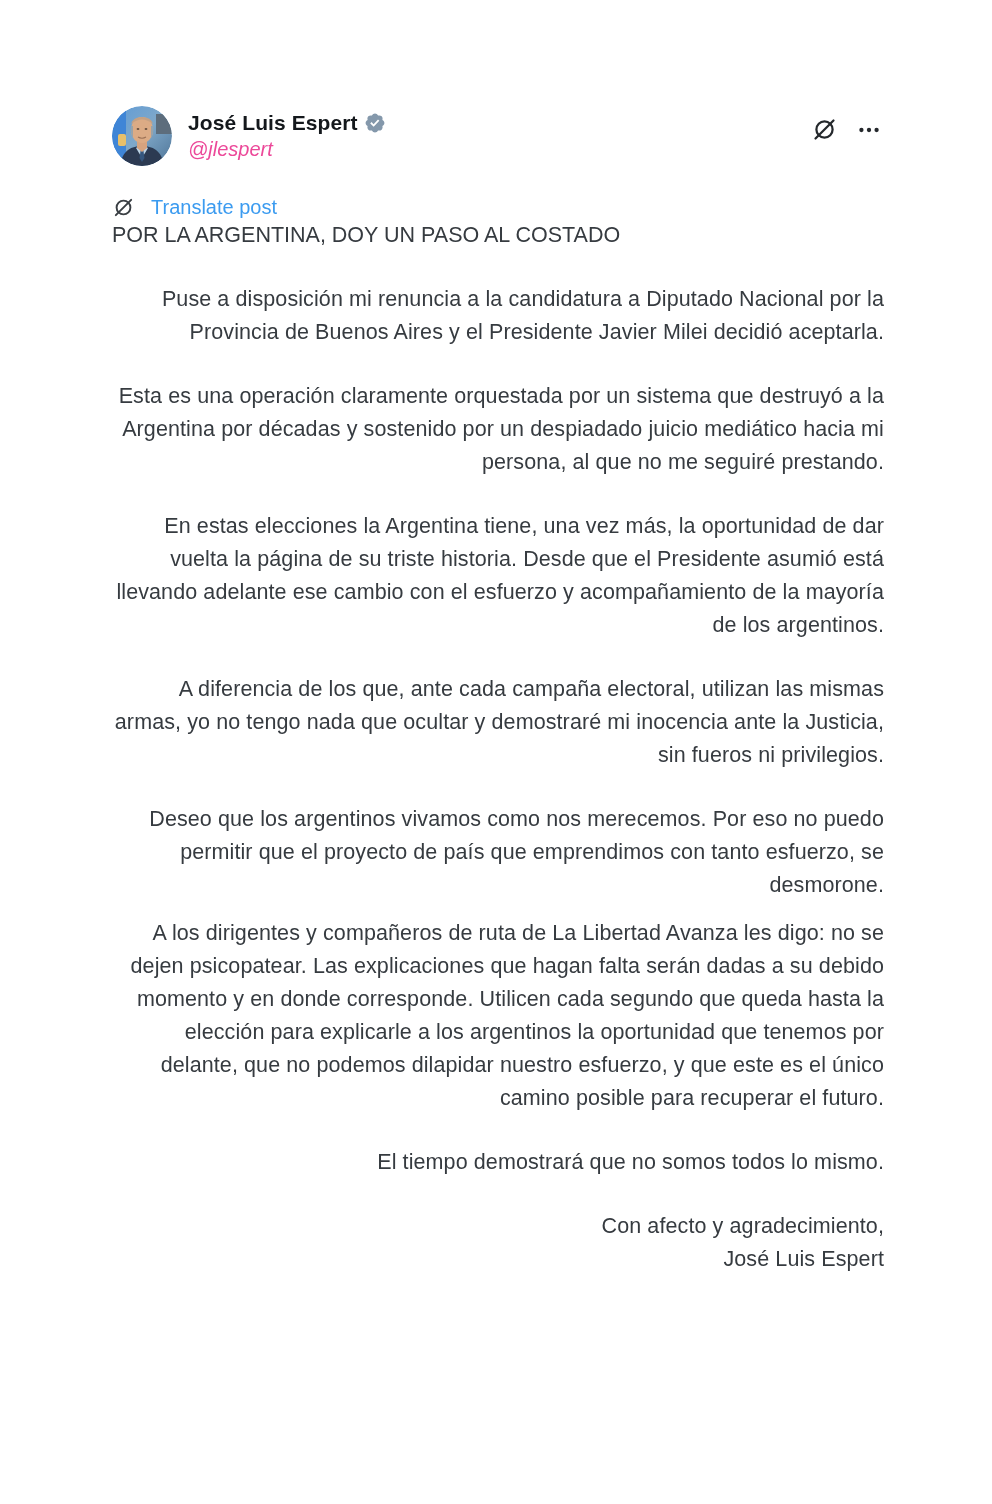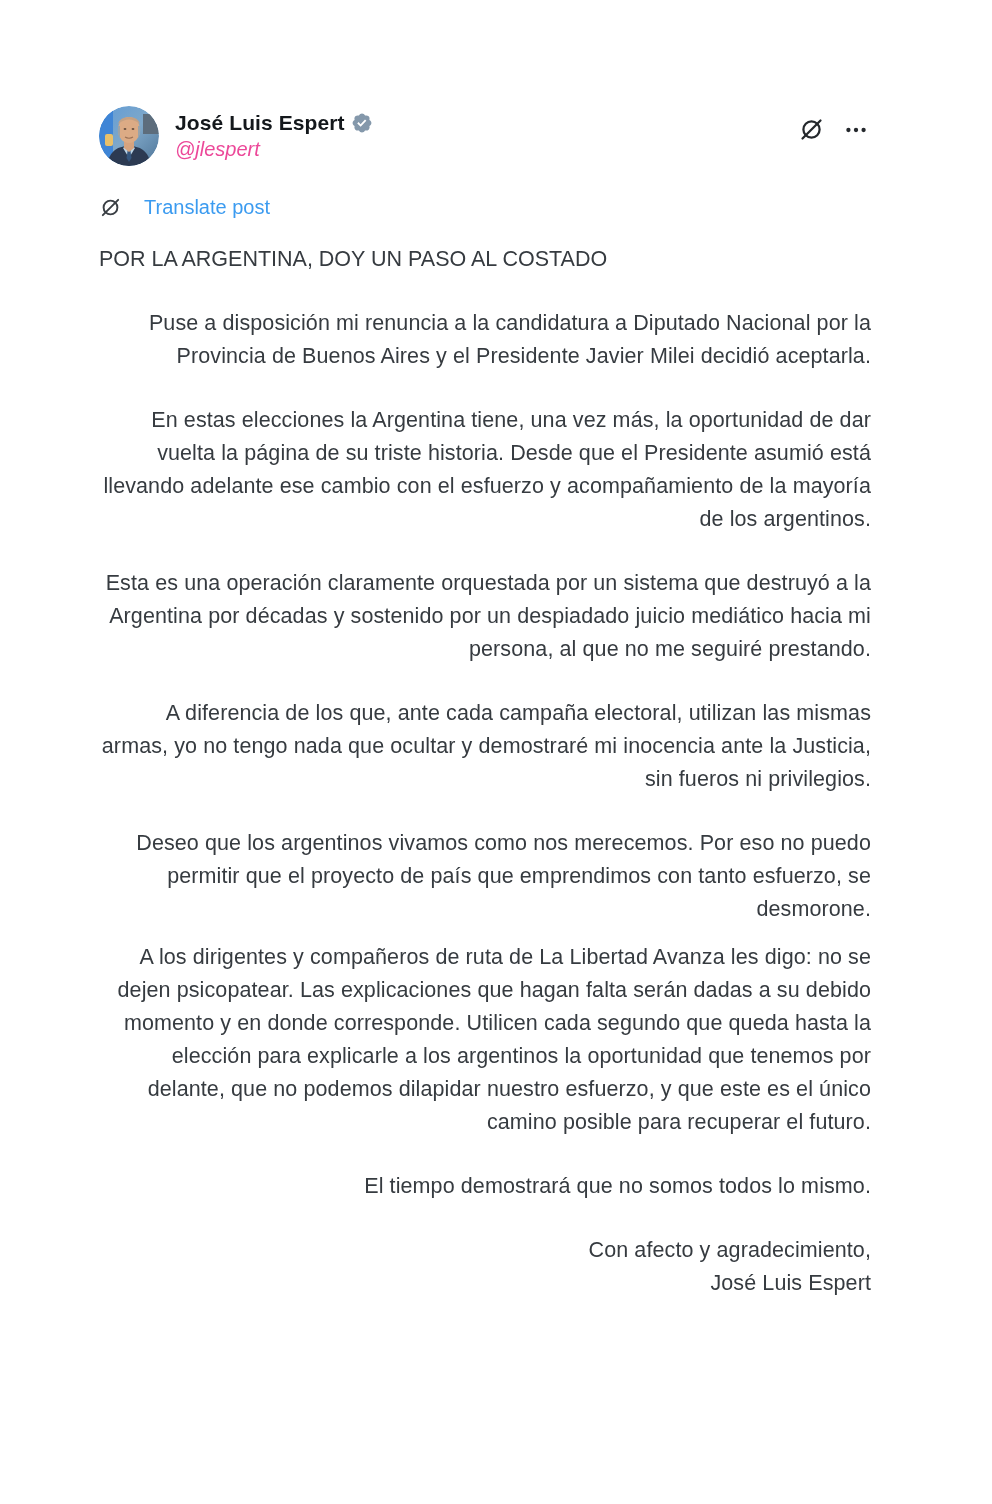--- a/index.html
+++ b/index.html
@@ -7,21 +7,21 @@
   body {
     width: 992px;
     height: 1504px;
     font-family: "Liberation Sans", "DejaVu Sans", sans-serif;
     color: #363b40;
     position: relative;
     overflow: hidden;
   }
   .post {
     position: absolute;
-    left: 99px;
+    left: 112px;
     top: 106px;
     width: 772px;
   }
   
   .post-header {
     display: flex;
     align-items: flex-start;
   }
   .author {
     display: flex;
@@ -69,31 +69,31 @@
     display: inline-flex;
     align-items: center;
     color: #24282c;
   }
   .icon-btn svg { display: block; }
   
   .translate-row {
     margin-top: 30px;
     display: flex;
     align-items: center;
-    gap: 22px;
+    gap: 16px;
     cursor: pointer;
     width: max-content;
   }
   .translate-row .grok-sm { color: #3a3f44; display: inline-flex; }
   .translate-label {
     font-size: 20px;
     color: #3b9bf0;
   }
   
-  .post-body { margin-top: 24px; }
+  .post-body { }
   .post-title {
     font-size: 21.5px;
     line-height: 33px;
     color: #363b40;
   }
   .para {
     font-size: 21.5px;
     line-height: 33px;
     color: #363b40;
     margin-top: 31px;
@@ -184,22 +184,22 @@
         <circle cx="12" cy="12" r="7.2" fill="none" stroke="currentColor" stroke-width="2"></circle>
         <line x1="4" y1="20" x2="20" y2="4" stroke="currentColor" stroke-width="2" stroke-linecap="round"></line>
       </svg>
     </span>
     <span class="translate-label">Translate post</span>
   </div>
 
   <div class="post-body">
     <p class="post-title">POR LA ARGENTINA, DOY UN PASO AL COSTADO</p>
     <p class="para">Puse a disposición mi renuncia a la candidatura a Diputado Nacional por la Provincia de Buenos Aires y el Presidente Javier Milei decidió aceptarla.</p>
+    <p class="para">Esta es una operación claramente orquestada por un sistema que destruyó a la Argentina por décadas y sostenido por un despiadado juicio mediático hacia mi persona, al que no me seguiré prestando.</p>
     <p class="para">En estas elecciones la Argentina tiene, una vez más, la oportunidad de dar vuelta la página de su triste historia. Desde que el Presidente asumió está llevando adelante ese cambio con el esfuerzo y acompañamiento de la mayoría de los argentinos.</p>
-    <p class="para">Esta es una operación claramente orquestada por un sistema que destruyó a la Argentina por décadas y sostenido por un despiadado juicio mediático hacia mi persona, al que no me seguiré prestando.</p>
     <p class="para">A diferencia de los que, ante cada campaña electoral, utilizan las mismas armas, yo no tengo nada que ocultar y demostraré mi inocencia ante la Justicia, sin fueros ni privilegios.</p>
     <p class="para">Deseo que los argentinos vivamos como nos merecemos. Por eso no puedo permitir que el proyecto de país que emprendimos con tanto esfuerzo, se desmorone.</p>
     <p class="para tight">A los dirigentes y compañeros de ruta de La Libertad Avanza les digo: no se dejen psicopatear. Las explicaciones que hagan falta serán dadas a su debido momento y en donde corresponde. Utilicen cada segundo que queda hasta la elección para explicarle a los argentinos la oportunidad que tenemos por delante, que no podemos dilapidar nuestro esfuerzo, y que este es el único camino posible para recuperar el futuro.</p>
     <p class="para">El tiempo demostrará que no somos todos lo mismo.</p>
     <p class="para signature">
       <span>Con afecto y agradecimiento,</span>
       <span>José Luis Espert</span>
     </p>
   </div>
 

